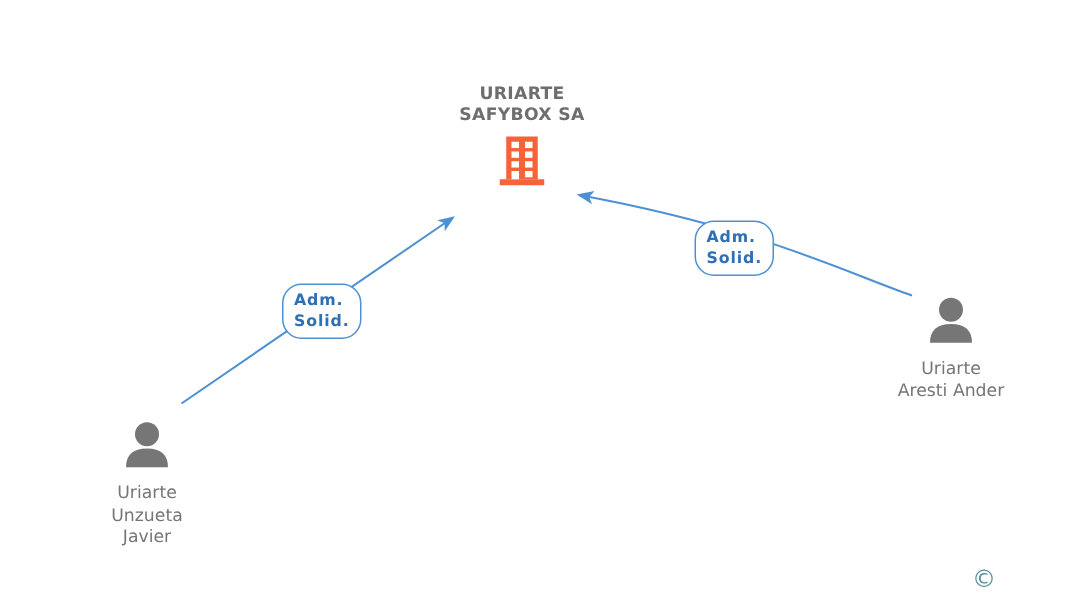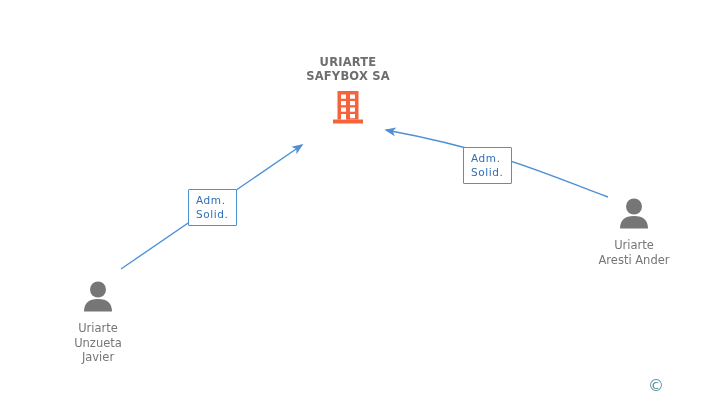--- a/index.html
+++ b/index.html
@@ -67,28 +67,29 @@
     color: #767676;
     line-height: 14.5px;
     white-space: pre-line;
   }
 
   
   .rel-label {
     position: absolute;
     background: #ffffff;
     border: 1.6px solid #4d90d4;
-    border-radius: 1px;
+    border-radius: 13px;
     color: #2f6fb5;
     font-size: 10.5px;
     line-height: 14px;
     letter-spacing: 0.6px;
     padding: 3px 7px 4px 7px;
     white-space: pre-line;
     text-align: left;
+    font-weight: bold;
   }
   .rel-left  { left: 188px; top: 189px; }
   .rel-right { left: 463px; top: 147px; }
 
   
   .watermark {
     position: absolute;
     right: 8px;
     bottom: 6px;
     display: flex;

